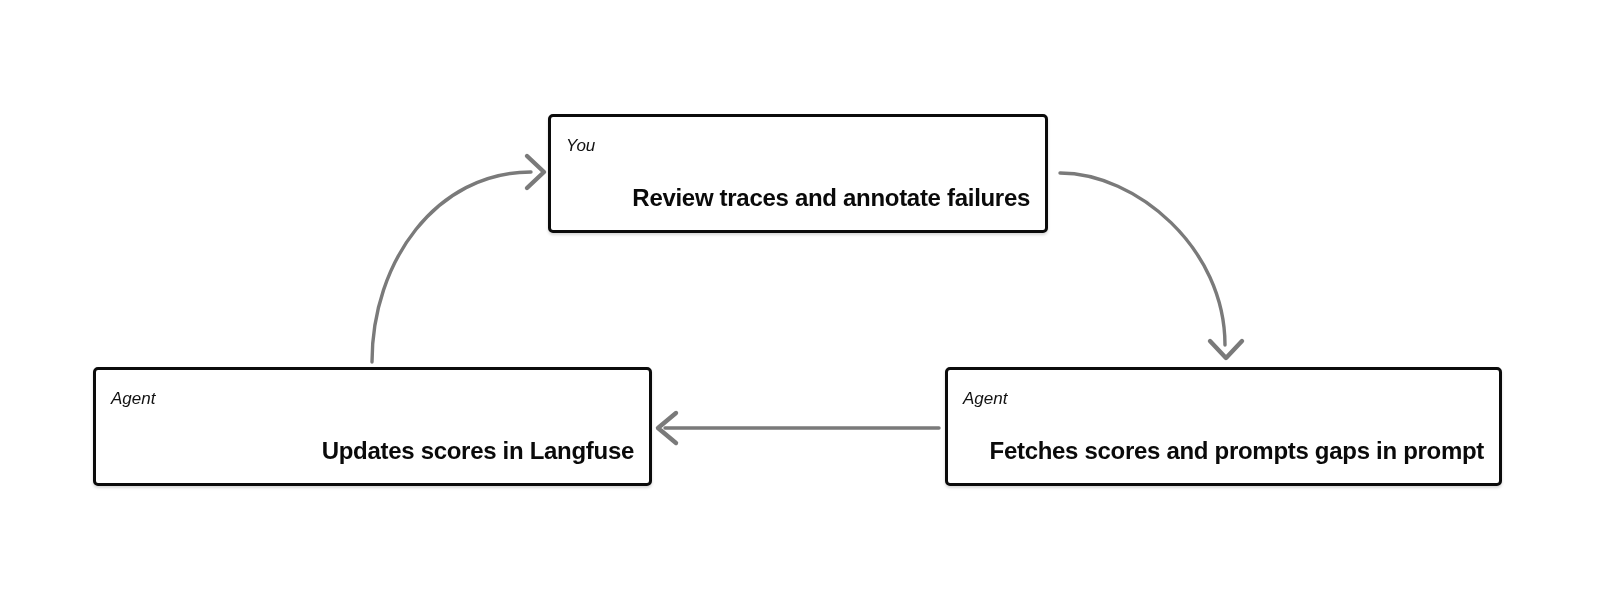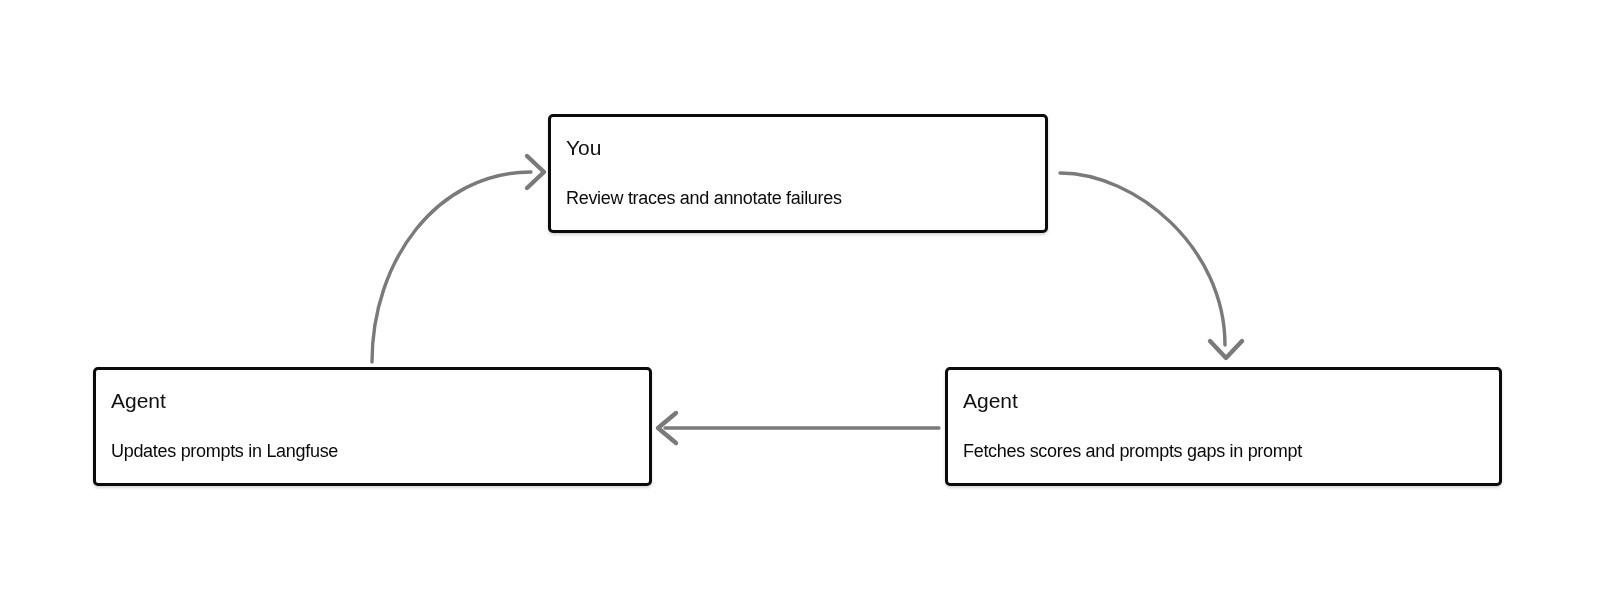--- a/index.html
+++ b/index.html
@@ -17,32 +17,34 @@
     background: #ffffff;
     border: 3.5px solid #0b0b0b;
     border-radius: 5px;
     box-shadow: 0 2px 3px rgba(0,0,0,0.16);
     padding: 18px 15px 0 15px;
     display: flex;
     flex-direction: column;
     gap: 26px;
   }
   .node-role {
-    font-size: 21px;
+    font-style: italic;
+    font-size: 17px;
     line-height: 1.25;
     color: #111111;
     white-space: nowrap;
   }
   .node-title {
-    font-weight: 400;
-    font-size: 18px;
+    font-weight: 700;
+    font-size: 24px;
     line-height: 1.3;
     letter-spacing: -0.3px;
     color: #0a0a0a;
     white-space: nowrap;
+    text-align: right;
   }
   #node-you    { left: 548px; top: 114px; width: 500px; height: 119px; }
   #node-update { left:  93px; top: 367px; width: 559px; height: 119px; }
   #node-fetch  { left: 945px; top: 367px; width: 557px; height: 119px; }
   #arrow-layer {
     position: absolute;
     left: 0; top: 0;
     width: 1600px; height: 603px;
     pointer-events: none;
   }
@@ -76,21 +78,21 @@
     </g>
   </svg>
 
   <div class="node" id="node-you">
     <span class="node-role">You</span>
     <span class="node-title">Review traces and annotate failures</span>
   </div>
 
   <div class="node" id="node-update">
     <span class="node-role">Agent</span>
-    <span class="node-title">Updates prompts in Langfuse</span>
+    <span class="node-title">Updates scores in Langfuse</span>
   </div>
 
   <div class="node" id="node-fetch">
     <span class="node-role">Agent</span>
     <span class="node-title">Fetches scores and prompts gaps in prompt</span>
   </div>
 
 </div>
 
 </body></html>

